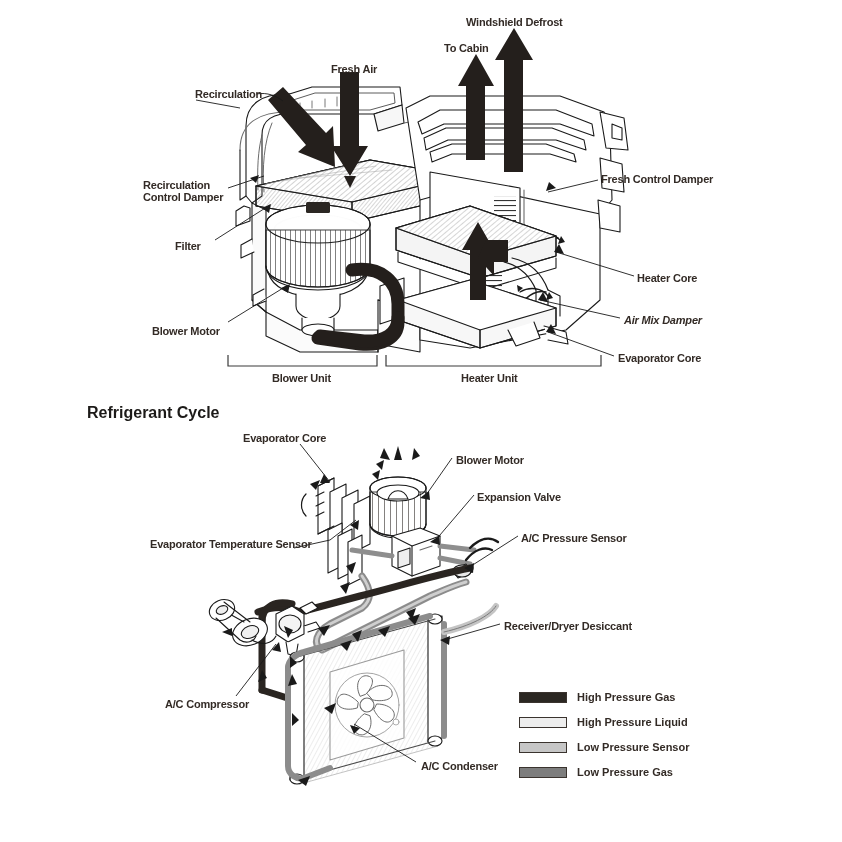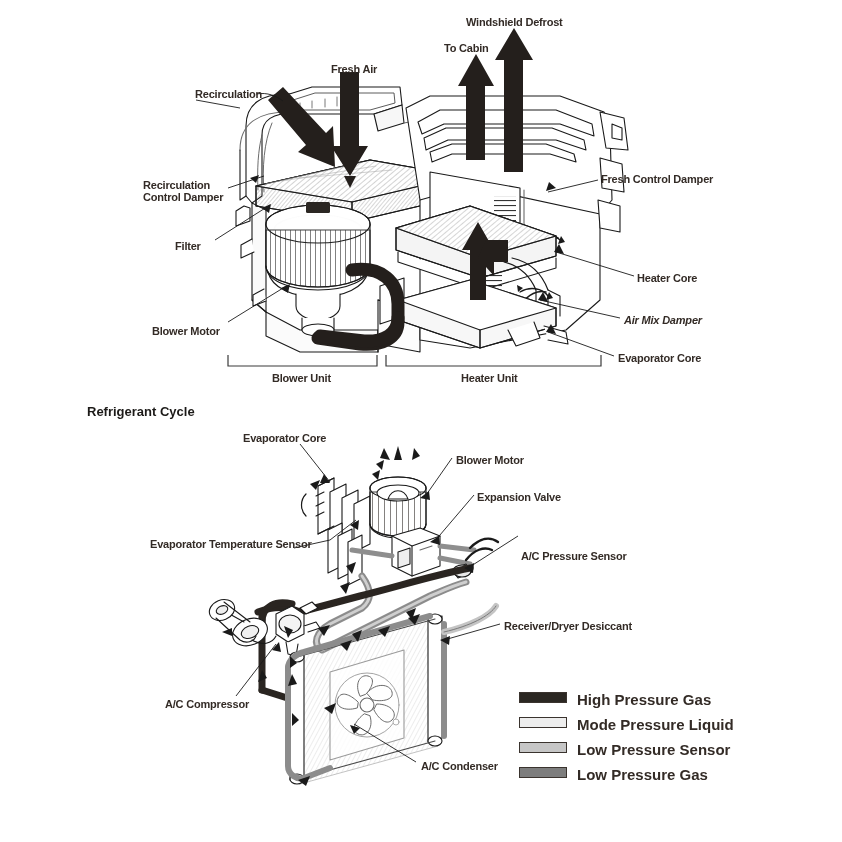--- a/index.html
+++ b/index.html
@@ -2,27 +2,27 @@
 <html><head>
 <meta charset="utf-8">
 <style>
   html,body{margin:0;padding:0;background:#ffffff;}
   body{width:842px;height:842px;position:relative;overflow:hidden;
        font-family:"Liberation Sans","DejaVu Sans",sans-serif;}
   #stage{position:absolute;left:0;top:0;width:804px;height:842px;}
   svg{position:absolute;left:0;top:0;}
   .lbl{position:absolute;font-size:11px;font-weight:bold;color:#332b26;
        letter-spacing:-0.2px;white-space:pre;line-height:11.5px;}
-  .heading{position:absolute;font-size:13px;font-weight:bold;color:#1c1a18;
+  .heading{position:absolute;font-size:16px;font-weight:bold;color:#1c1a18;
            letter-spacing:0px;white-space:pre;}
   .legend{position:absolute;}
   .legrow{position:absolute;height:13px;}
   .swatch{position:absolute;left:0;top:0;width:48px;height:11px;
           border:1px solid #3a332e;box-sizing:border-box;}
-  .legtxt{position:absolute;left:58px;top:-1px;font-size:15px;font-weight:bold;
+  .legtxt{position:absolute;left:58px;top:-1px;font-size:11px;font-weight:bold;
           color:#332b26;white-space:pre;}
 </style>
 </head>
 <body>
 
 <div id="stage">
 
   <svg id="airflow-svg" width="842" height="400" viewBox="0 0 842 400">
     <defs>
       <pattern id="hatchA" width="4" height="4" patternUnits="userSpaceOnUse" patternTransform="rotate(50)">
@@ -402,35 +402,35 @@
 
   <div class="lbl" style="left:272px;top:373px;">Blower Unit</div>
   <div class="lbl" style="left:461px;top:373px;">Heater Unit</div>
 
   <div class="heading" style="left:87px;top:404px;">Refrigerant Cycle</div>
 
   <div class="lbl" style="left:243px;top:433px;">Evaporator Core</div>
   <div class="lbl" style="left:456px;top:455px;">Blower Motor</div>
   <div class="lbl" style="left:477px;top:492px;">Expansion Valve</div>
   <div class="lbl" style="left:150px;top:539px;text-align:center;">Evaporator Temperature Sensor</div>
-  <div class="lbl" style="left:521px;top:533px;margin-top:18px;">A/C Pressure Sensor</div>
+  <div class="lbl" style="left:521px;top:533px;">A/C Pressure Sensor</div>
   <div class="lbl" style="left:504px;top:621px;">Receiver/Dryer Desiccant</div>
   <div class="lbl" style="left:165px;top:699px;">A/C Compressor</div>
   <div class="lbl" style="left:421px;top:761px;">A/C Condenser</div>
 
   <div class="legend" style="left:519px;top:692px;width:240px;height:110px;">
 
     <div class="legrow" style="left:0;top:0;">
       <div class="swatch" style="background:#2b2722"></div>
       <div class="legtxt">High Pressure Gas</div>
     </div>
 
     <div class="legrow" style="left:0;top:25px;">
       <div class="swatch" style="background:#ededed"></div>
-      <div class="legtxt">Mode Pressure Liquid</div>
+      <div class="legtxt">High Pressure Liquid</div>
     </div>
 
     <div class="legrow" style="left:0;top:50px;">
       <div class="swatch" style="background:#c6c6c6"></div>
       <div class="legtxt">Low Pressure Sensor</div>
     </div>
 
     <div class="legrow" style="left:0;top:75px;">
       <div class="swatch" style="background:#7d7d7d"></div>
       <div class="legtxt">Low Pressure Gas</div>

